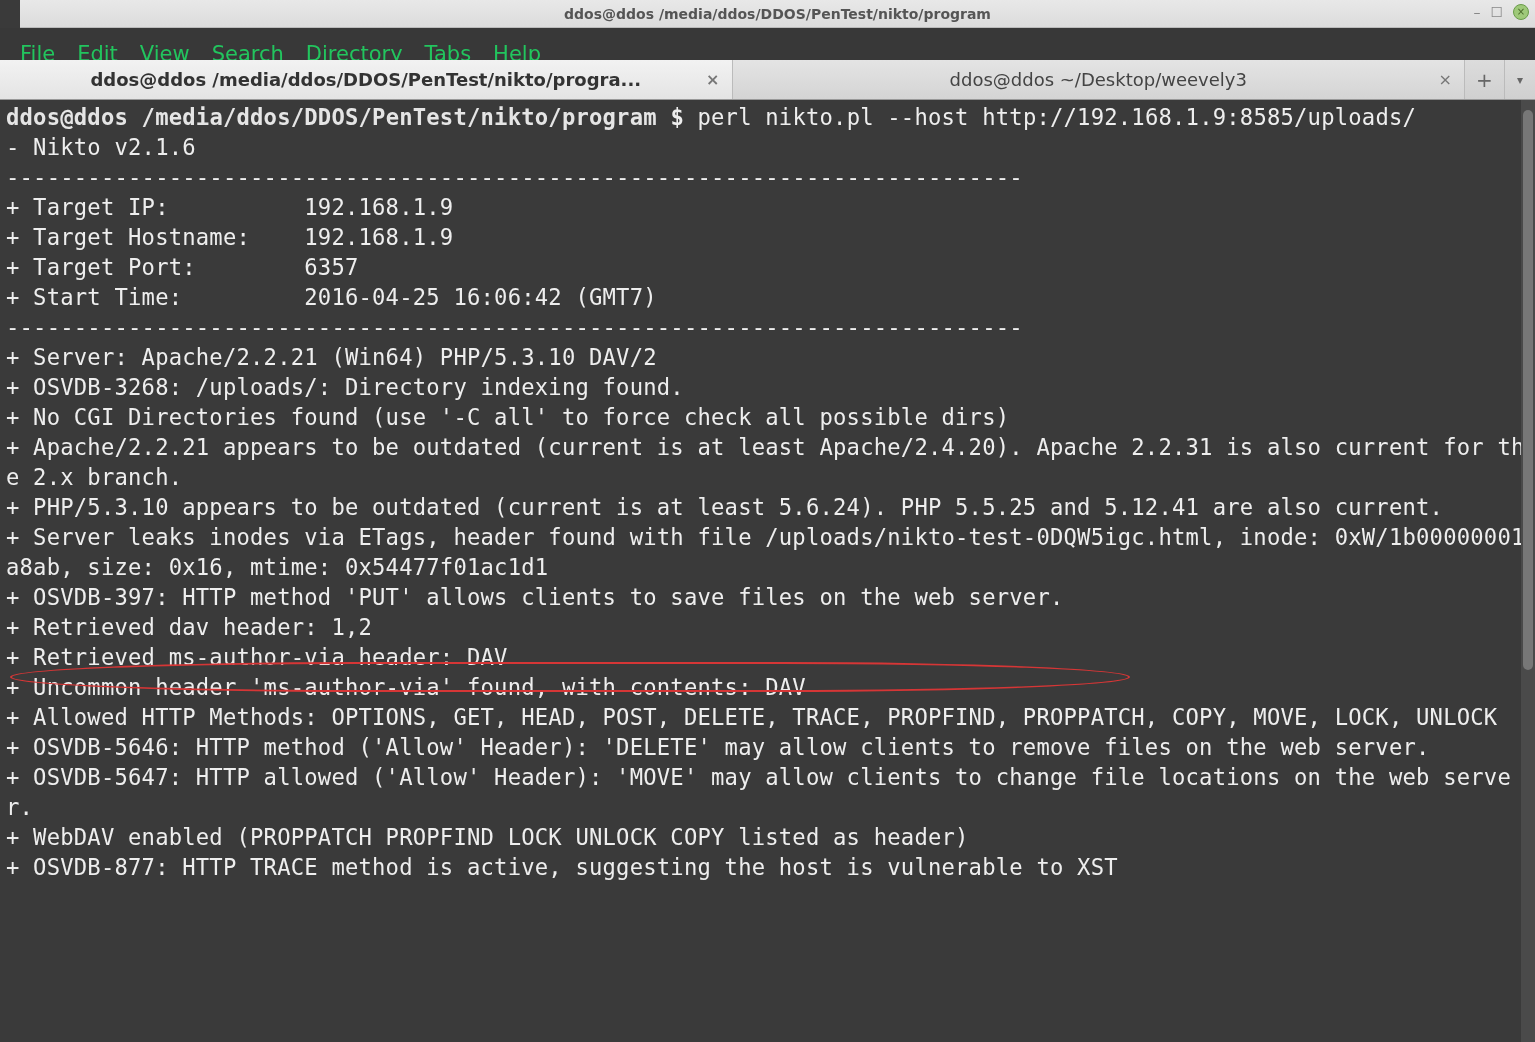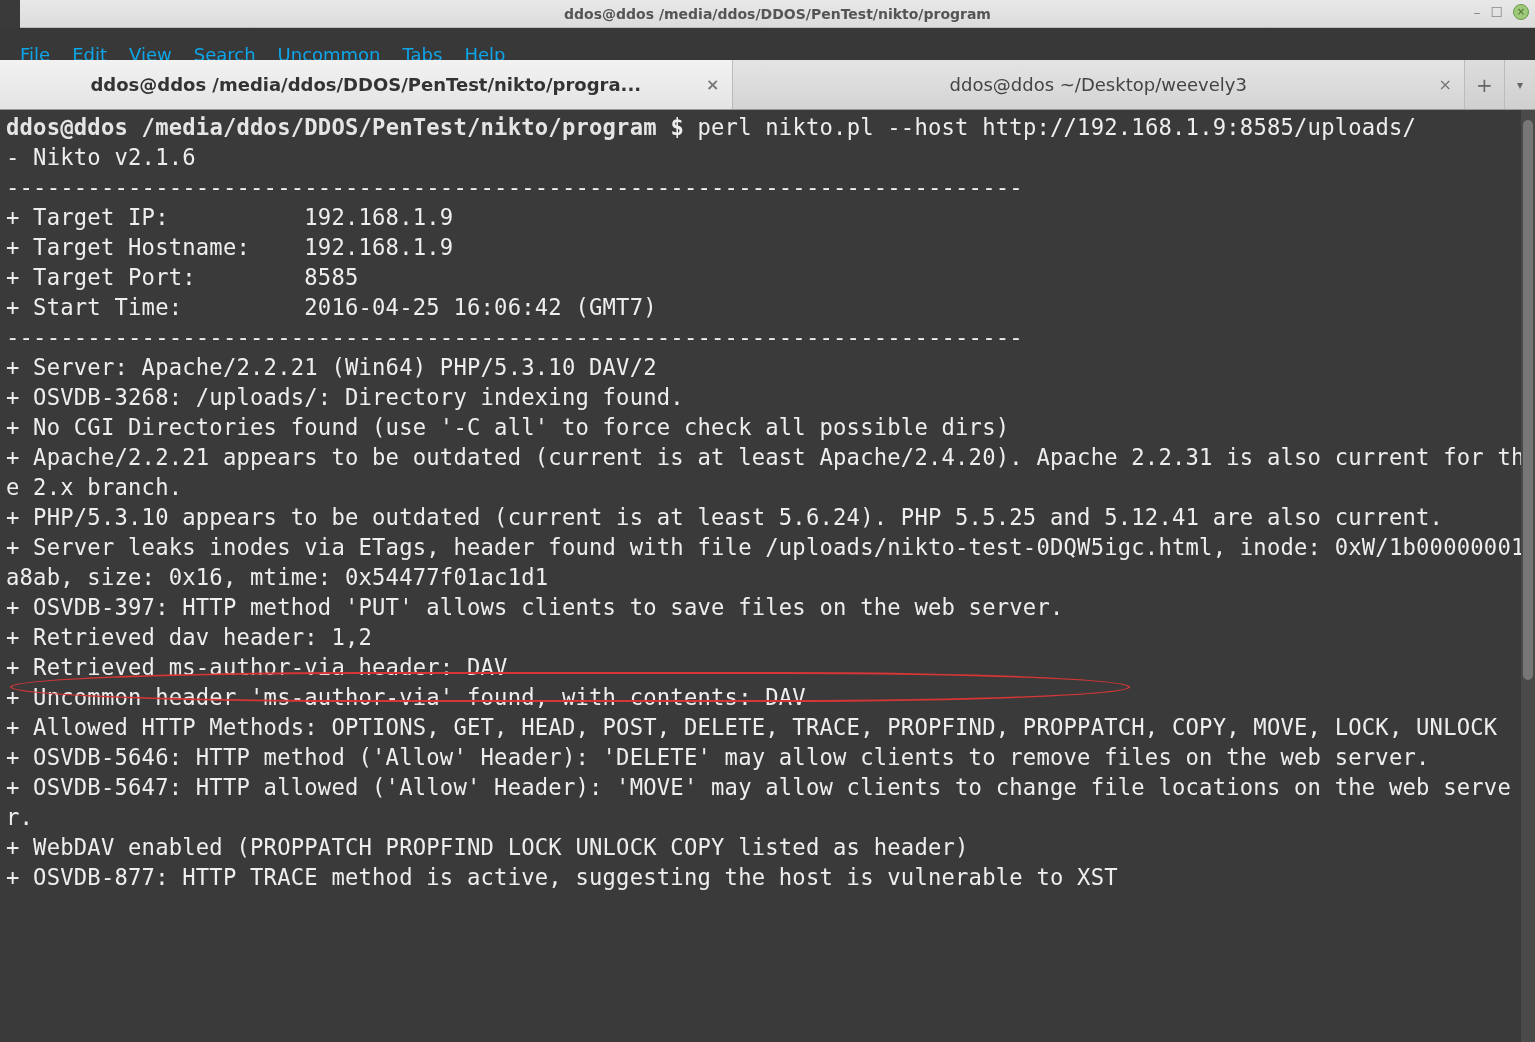--- a/index.html
+++ b/index.html
@@ -50,28 +50,28 @@
 }
 .menubar {
   height: 32px;
   background: #383838;
   display: flex;
   align-items: center;
   padding: 0 10px;
   gap: 2px;
 }
 .menubar .menu-item {
-  color: #0ea5e9;
-  font-size: 18px;
+  color: #22c55e;
+  font-size: 21px;
   padding: 4px 10px;
   cursor: pointer;
   margin-top: 20px;
 }
 .tabbar {
-  height: 50px;
+  height: 40px;
   background: linear-gradient(#dcdcdc, #d0d0d0);
   display: flex;
   align-items: stretch;
   border-bottom: 1px solid #999;
 }
 .tabbar .tab {
   flex: 1;
   display: flex;
   align-items: center;
   justify-content: center;
@@ -165,21 +165,21 @@
     <span>☐</span>
     <span class="close-btn">×</span>
   </div>
 </div>
 
 <div class="menubar">
   <div class="menu-item">File</div>
   <div class="menu-item">Edit</div>
   <div class="menu-item">View</div>
   <div class="menu-item">Search</div>
-  <div class="menu-item">Uncommon</div>
+  <div class="menu-item">Directory</div>
   <div class="menu-item">Tabs</div>
   <div class="menu-item">Help</div>
 </div>
 
 <div class="tabbar">
   <div class="tab active">
     <span>ddos@ddos /media/ddos/DDOS/PenTest/nikto/progra...</span>
     <span class="tab-close">×</span>
   </div>
   <div class="tab">
@@ -189,21 +189,21 @@
   <div class="tab-add">+</div>
   <div class="tab-menu">▾</div>
 </div>
 
 <div class="terminal-area">
   <div class="terminal"><span class="prompt-user">ddos@ddos</span> <span class="prompt-path">/media/ddos/DDOS/PenTest/nikto/program</span> <span class="prompt-dollar">$</span> <span>perl nikto.pl --host http://192.168.1.9:8585/uploads/</span>
 <span>- Nikto v2.1.6</span>
 <span>---------------------------------------------------------------------------</span>
 <span>+ Target IP:          192.168.1.9</span>
 <span>+ Target Hostname:    192.168.1.9</span>
-<span>+ Target Port:        8585</span>
+<span>+ Target Port:        6357</span>
 <span>+ Start Time:         2016-04-25 16:06:42 (GMT7)</span>
 <span>---------------------------------------------------------------------------</span>
 <span>+ Server: Apache/2.2.21 (Win64) PHP/5.3.10 DAV/2</span>
 <span>+ OSVDB-3268: /uploads/: Directory indexing found.</span>
 <span>+ No CGI Directories found (use '-C all' to force check all possible dirs)</span>
 <span>+ Apache/2.2.21 appears to be outdated (current is at least Apache/2.4.20). Apache 2.2.31 is also current for the 2.x branch.</span>
 <span>+ PHP/5.3.10 appears to be outdated (current is at least 5.6.24). PHP 5.5.25 and 5.12.41 are also current.</span>
 <span>+ Server leaks inodes via ETags, header found with file /uploads/nikto-test-0DQW5igc.html, inode: 0xW/1b00000001a8ab, size: 0x16, mtime: 0x54477f01ac1d1</span>
 <span>+ OSVDB-397: HTTP method 'PUT' allows clients to save files on the web server.</span>
 <span>+ Retrieved dav header: 1,2</span>

